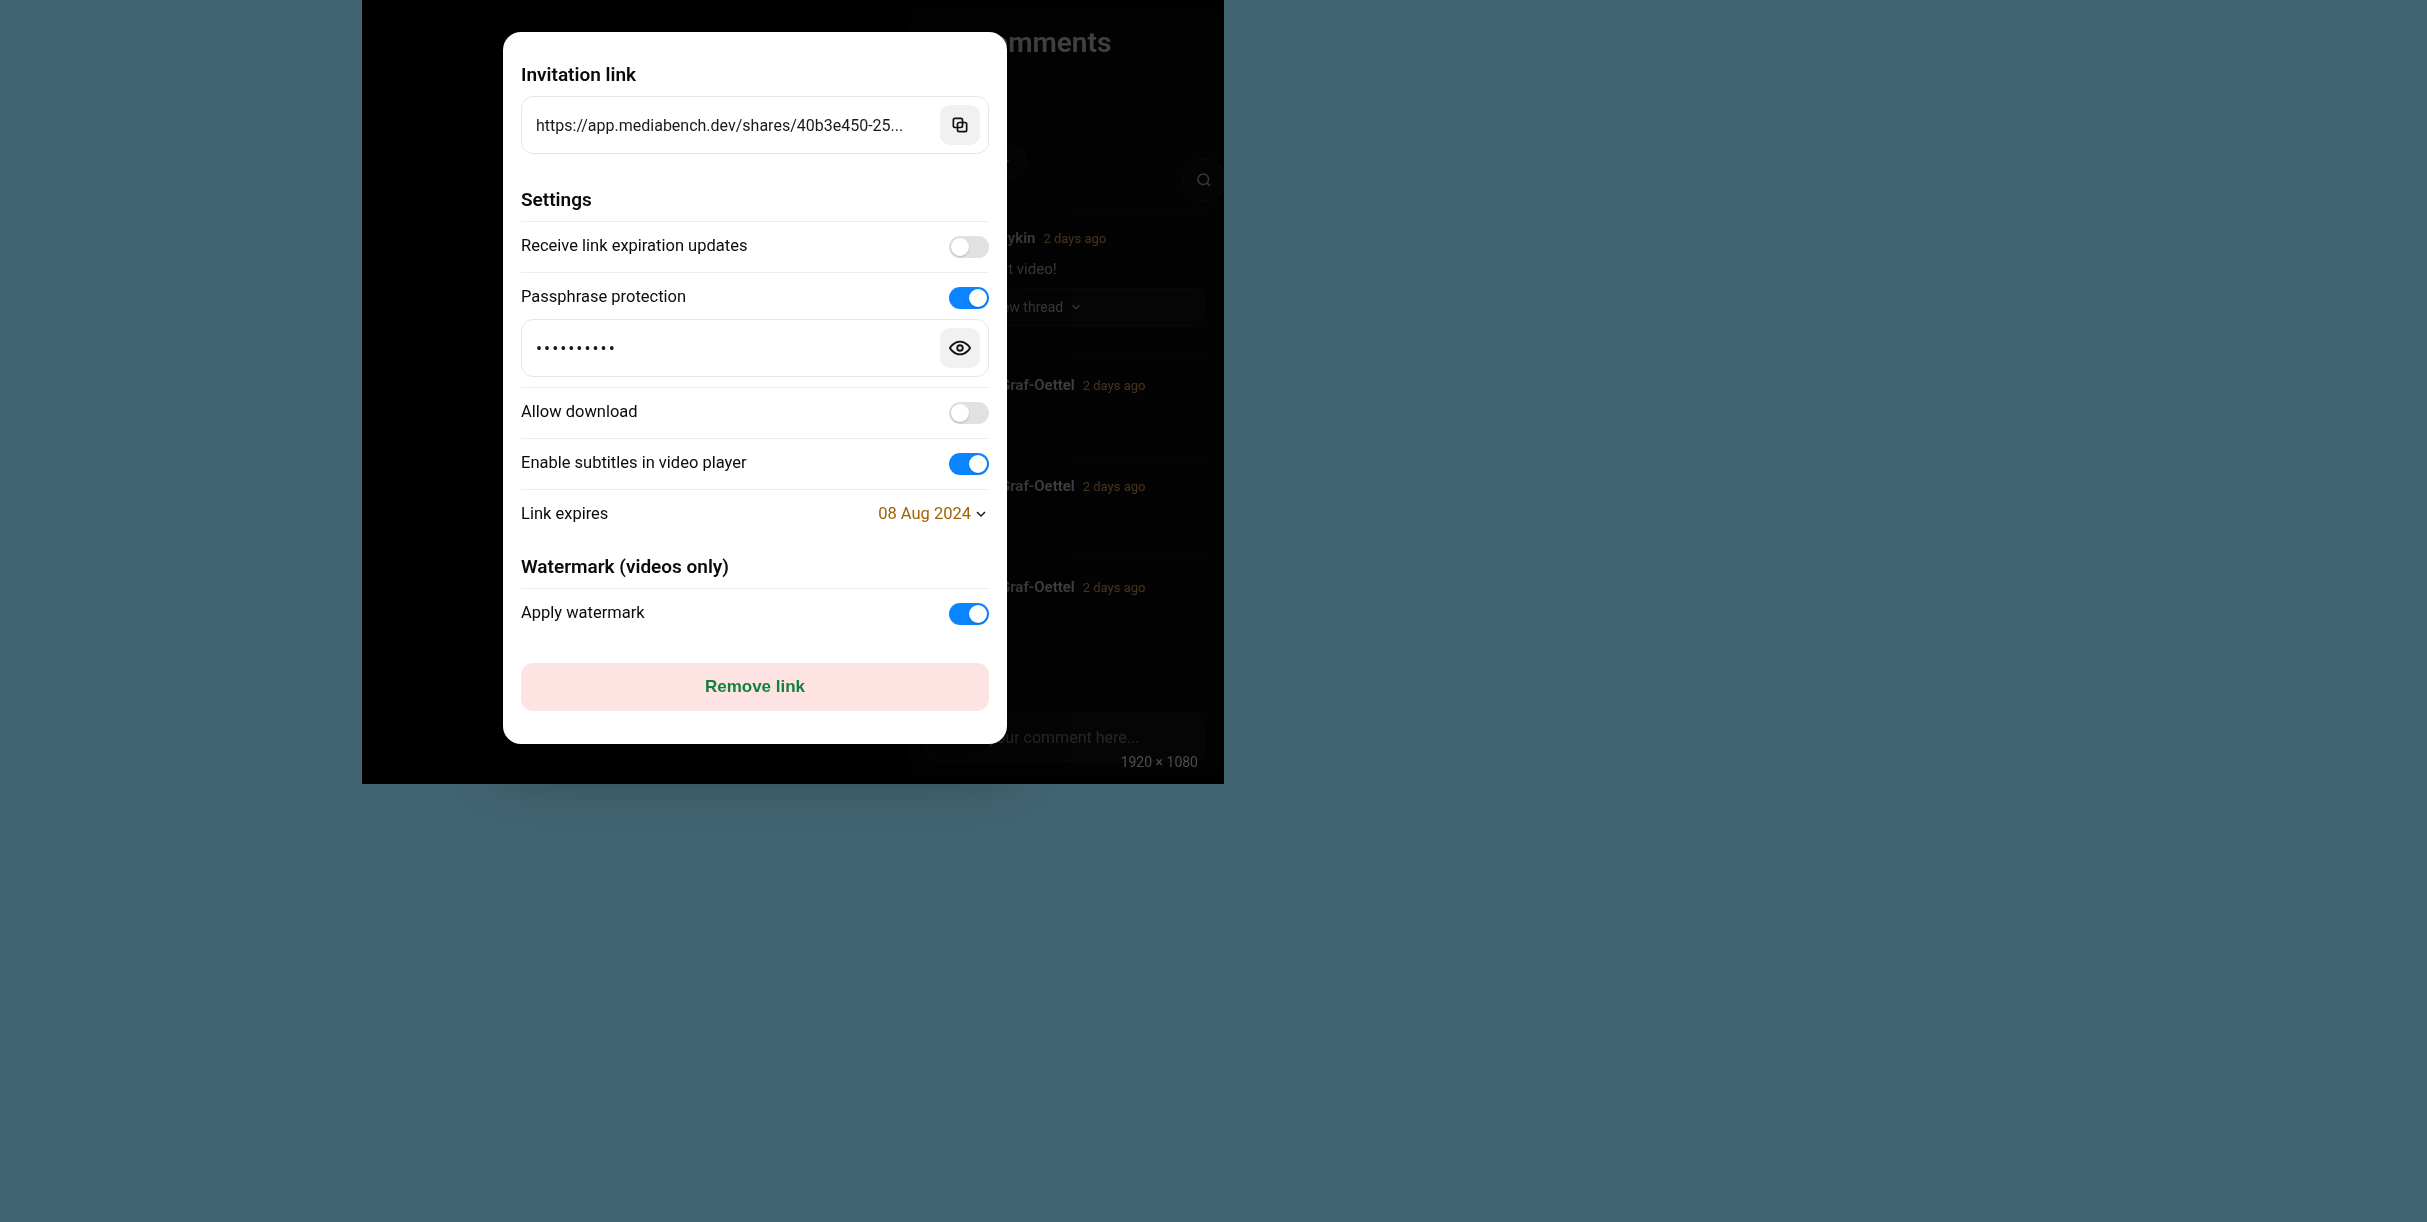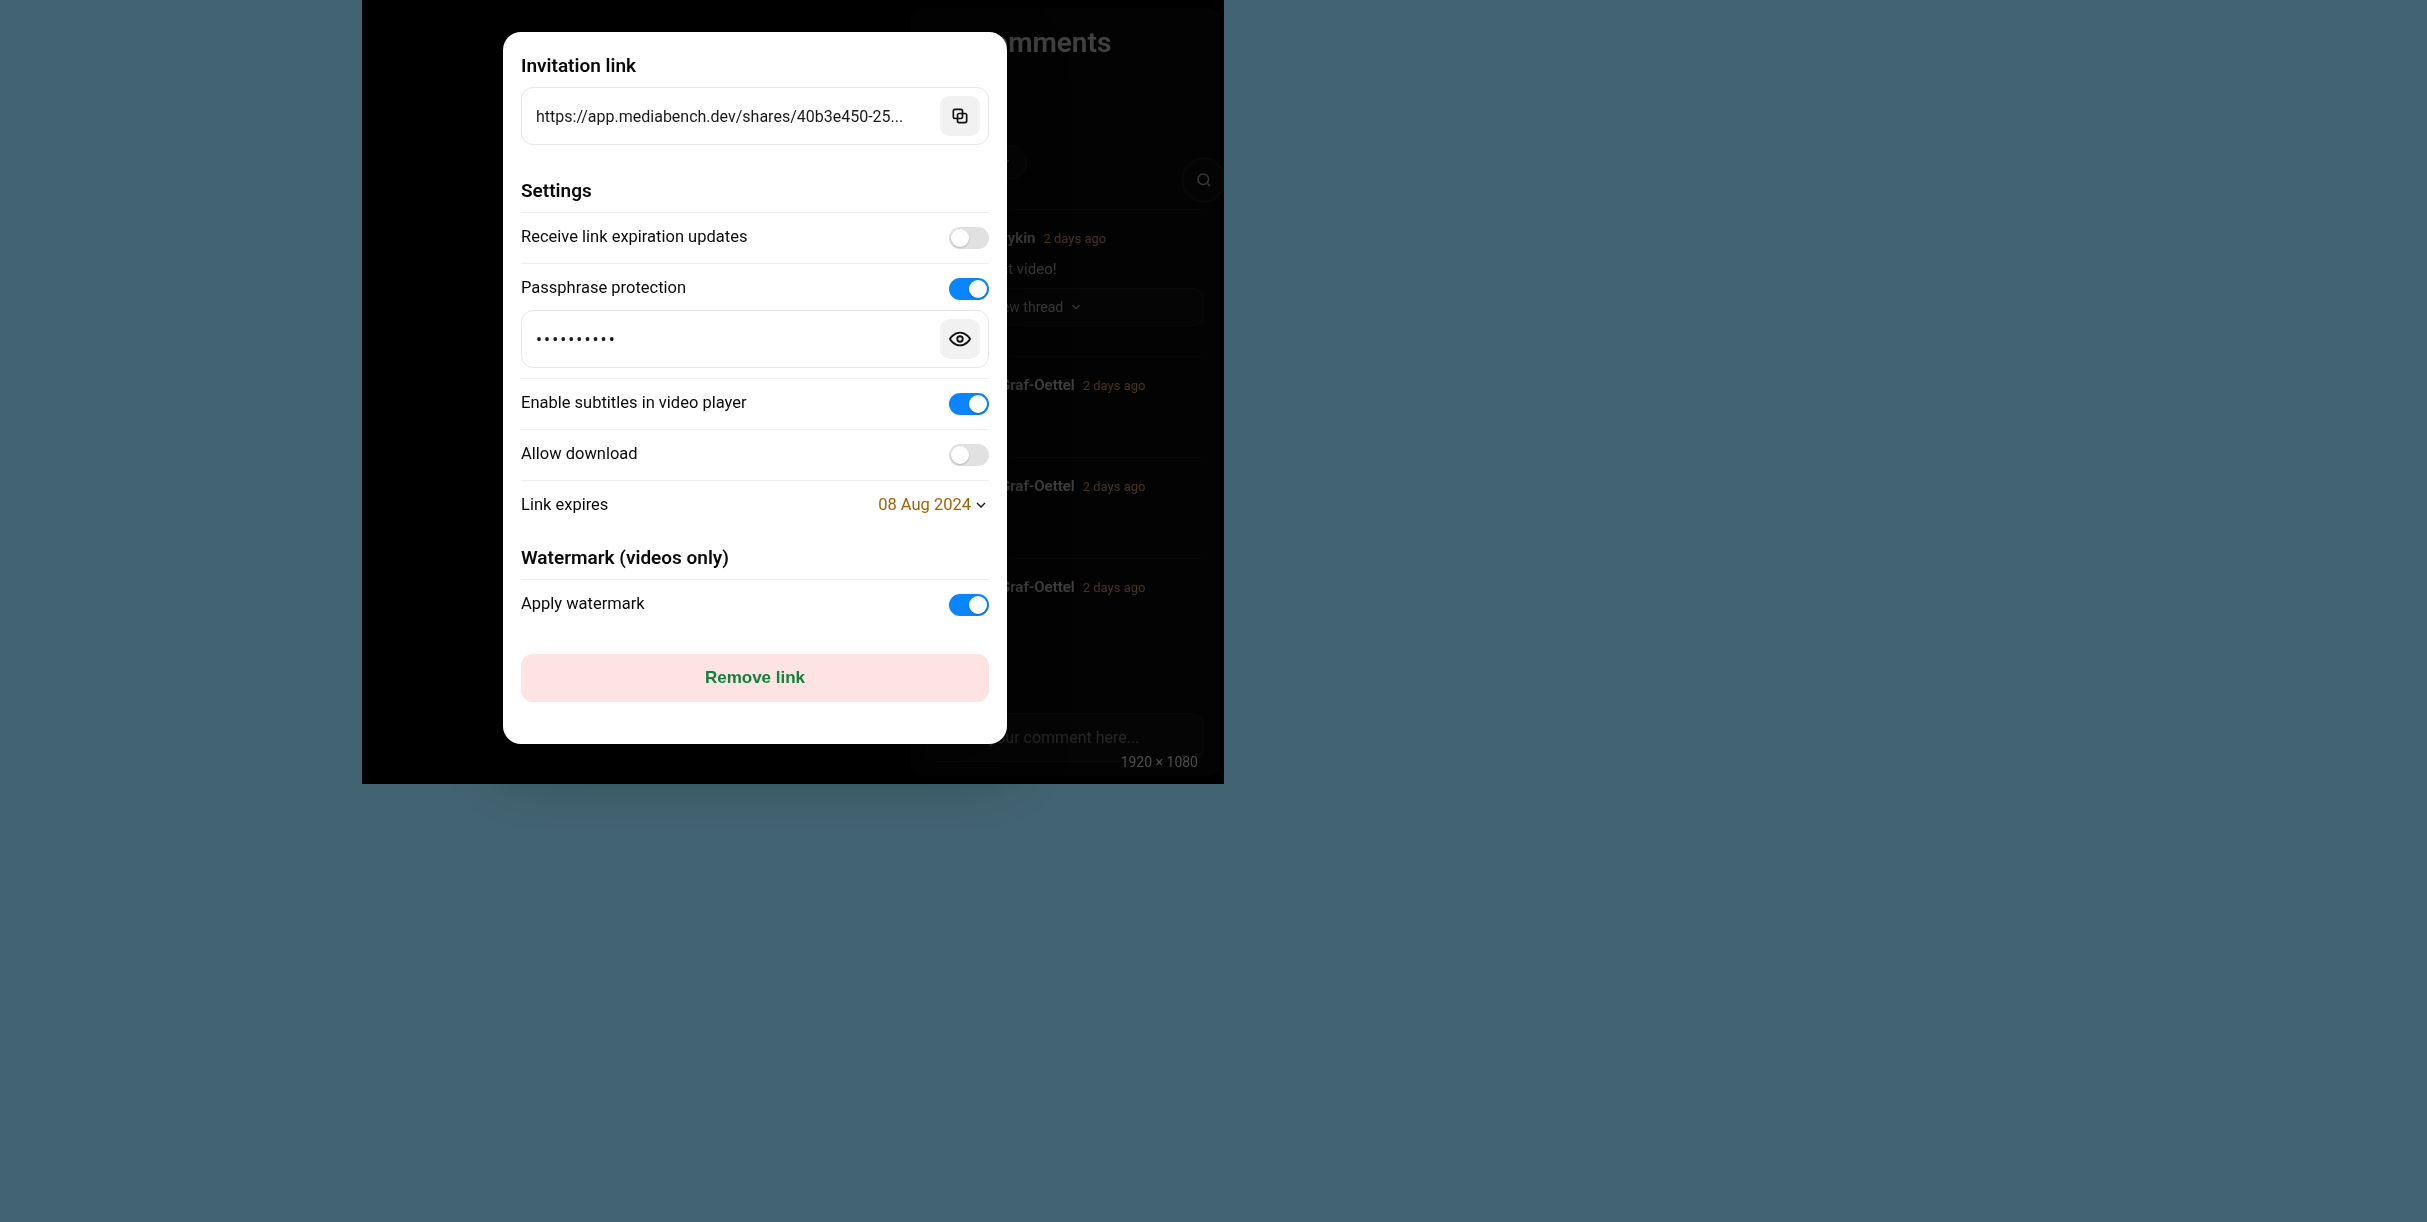--- a/index.html
+++ b/index.html
@@ -107,21 +107,21 @@
     }
     .hdr-left { display: inline-flex; align-items: center; gap: 4px; }
     .back-chevron { width: 22px; height: 22px; }
     .modal-title { font-size: 26px; font-weight: 700; }
     .close-btn {
       width: 32px; height: 32px; border-radius: 50%;
       border: 1px solid #e6e6e6; background: #fafafa;
       display: flex; align-items: center; justify-content: center; cursor: pointer;
     }
     .modal-body { padding: 16px 18px 16px 18px; }
-    .section-title { font-size: 19px; font-weight: 600; margin-top: 6px; margin-bottom: 10px; }
+    .section-title { font-size: 19px; font-weight: 600; margin-top: 15px; margin-bottom: 10px; }
     .link-box {
       border: 1px solid #e6e6e6; border-radius: 12px; padding: 8px 8px 8px 14px;
       display: flex; align-items: center; gap: 8px; justify-content: flex-end;
     }
     .link-url {
       flex: 1; font-size: 16px; color: #1a1a1a;
       white-space: nowrap; overflow: hidden; text-overflow: ellipsis;
     }
     .icon-btn {
       width: 40px; height: 40px; border-radius: 10px;
@@ -277,29 +277,29 @@
       <button class="icon-btn">
         <svg width="22" height="22" viewBox="0 0 24 24" fill="none" stroke="#111" stroke-width="2">
             <path d="M1 12s4-7 11-7 11 7 11 7-4 7-11 7S1 12 1 12z"></path>
             <circle cx="12" cy="12" r="3"></circle>
           </svg>
       </button>
     </div>
     <div class="divider-top" style="margin-top:10px;"></div>
 
     <div class="setting-row">
+      <span>Allow download</span>
+      <div class="toggle off">
+          <div class="knob"></div>
+        </div>
+    </div>
+
+    <div class="setting-row">
       <span>Enable subtitles in video player</span>
       <div class="toggle on">
-          <div class="knob"></div>
-        </div>
-    </div>
-
-    <div class="setting-row">
-      <span>Allow download</span>
-      <div class="toggle off">
           <div class="knob"></div>
         </div>
     </div>
 
     <div class="setting-row" style="border-bottom:none;">
       <span>Link expires</span>
       <span class="date-btn">
         <span>08 Aug 2024</span>
         <svg width="16" height="16" viewBox="0 0 24 24" fill="none" stroke="#111" stroke-width="2">
             <polyline points="6 9 12 15 18 9"></polyline>

